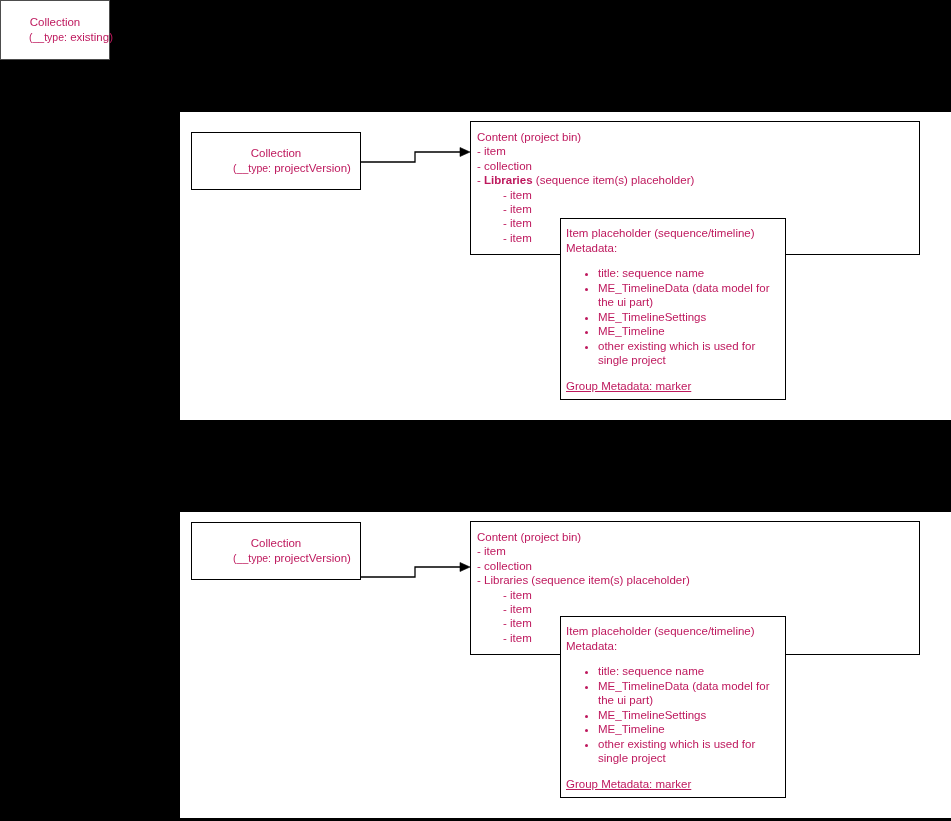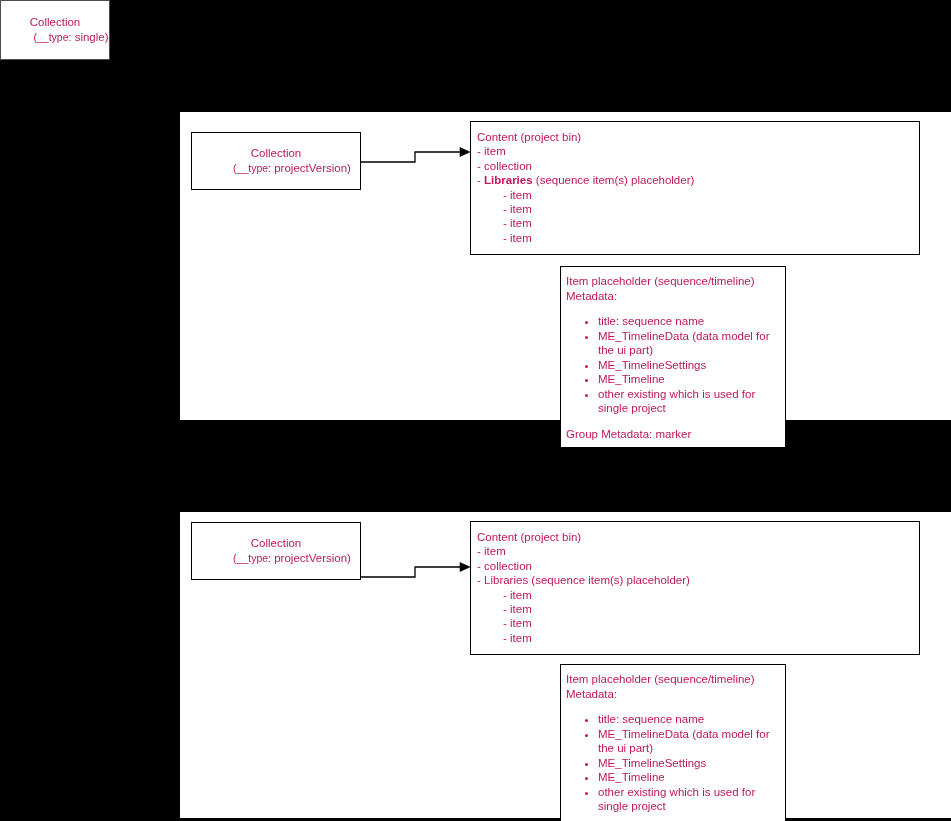--- a/index.html
+++ b/index.html
@@ -80,21 +80,20 @@
   }
   .bold {
     font-weight: bold;
   }
   
   .item-box {
     width: 226px;
     height: 182px;
     padding: 7px 12px 0 5px;
     z-index: 5;
-    margin-top: 48px;
   }
   .item-head {
     font-size: 11.5px;
     line-height: 14.5px;
     white-space: nowrap;
   }
   .meta-list {
     margin: 11px 0 0 0;
     padding: 0 0 0 32px;
     list-style: disc;
@@ -103,37 +102,38 @@
     font-size: 11.5px;
     line-height: 14.5px;
     margin: 0;
     padding: 0;
   }
   .group-meta {
     margin-top: 11px;
     font-size: 11.5px;
     line-height: 14.5px;
     white-space: nowrap;
+    text-decoration: underline;
   }
   
   .arrow-svg {
     position: absolute;
     overflow: visible;
   }
 </style>
 </head>
 <body>
 
 <div id="canvas">
 
   <div class="box" id="card-project">
     <div class="coll-title">Collection</div>
     <div class="coll-sub">
       <span class="mono">(__type:</span>
-      <span>single)</span>
+      <span>existing)</span>
     </div>
   </div>
 
   <div class="panel" style="left:180px; top:112px; width:771px; height:308px;"></div>
 
   <div class="box coll-box" style="left:191px; top:132px;">
     <div class="coll-title">Collection</div>
     <div class="coll-sub">
       <span class="mono">(__type:</span>
       <span>projectVersion)</span>

